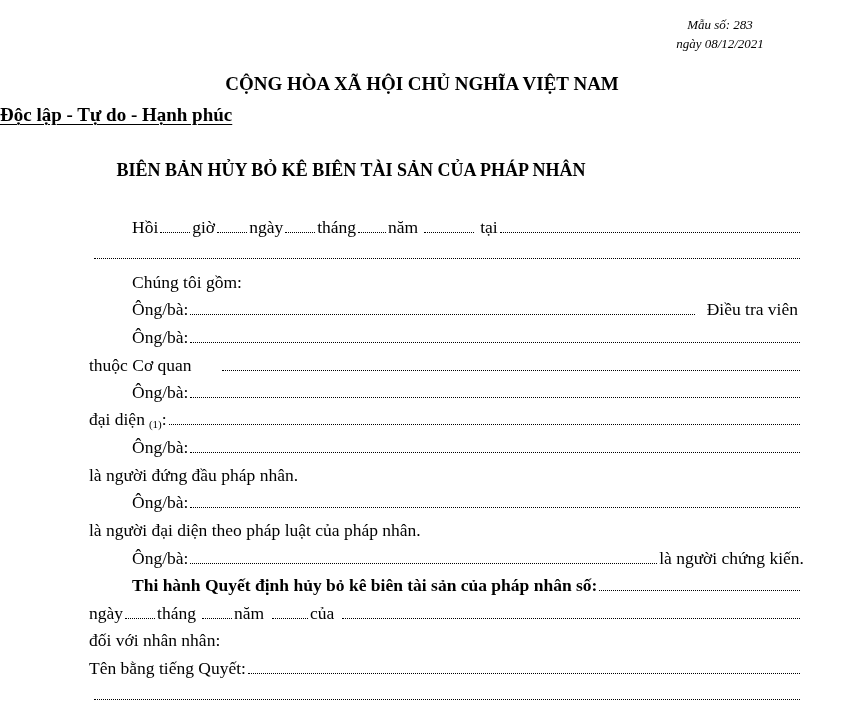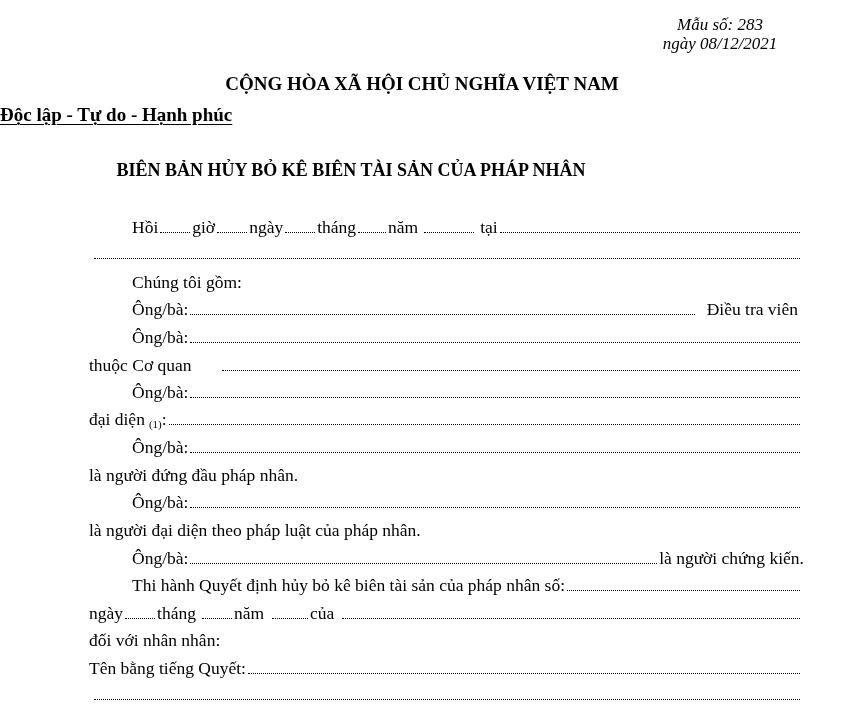--- a/index.html
+++ b/index.html
@@ -1,19 +1,19 @@
 <!DOCTYPE html>
 <html><head>
 <meta charset="utf-8">
 <style>
   html, body { margin:0; padding:0; background:#ffffff; }
   body { width:844px; height:705px; position:relative; overflow:hidden;
          font-family:"Liberation Serif","DejaVu Serif",serif; color:#000; }
   .abs { position:absolute; white-space:nowrap; }
-  .form-meta { font-style:italic; font-size:17px; text-align:center; line-height:19px; }
+  .form-meta { font-style:italic; font-size:13px; text-align:center; line-height:19px; }
   .nat { font-weight:bold; font-size:19px; text-align:center; width:844px; left:0; }
   .motto { font-weight:bold; font-size:19px; text-decoration:underline; text-decoration-thickness:1px; text-underline-offset:3px; }
   .title { font-weight:bold; font-size:18px; text-align:center; width:702px; left:0; }
   .row { position:absolute; display:flex; align-items:flex-end; font-size:17.5px; white-space:nowrap; height:24px; }
   .dots { flex:1 1 auto; border-bottom:1px dotted #000; height:1px; margin:0 2px; align-self:flex-end; margin-bottom:5px; }
   .fix { flex:0 0 auto; }
   .sup { font-size:11px; vertical-align:super; }
 </style>
 </head>
 <body>
@@ -97,21 +97,21 @@
 <div class="row" style="left:89px; top:517px;">
   <span>là người đại diện theo pháp luật của pháp nhân.</span>
 </div>
 
 <div class="row" style="left:132px; top:545px; width:672px;">
   <span class="fix">Ông/bà:</span>
   <span class="dots" style="margin-right:2px;"></span>
   <span class="fix">là người chứng kiến.</span>
 </div>
 
-<div class="row" style="left:132px; top:572px; width:670px;">
+<div class="row" style="left:132px; top:572px; width:670px;font-weight:bold;">
   <span class="fix">Thi hành Quyết định hủy bỏ kê biên tài sản của pháp nhân số:</span>
   <span class="dots"></span>
 </div>
 
 <div class="row" style="left:89px; top:600px; width:713px;">
   <span class="fix">ngày</span>
   <span class="dots fix" style="flex:0 0 30px;"></span>
   <span class="fix">tháng</span>
   <span class="dots fix" style="flex:0 0 30px; margin-left:6px;"></span>
   <span class="fix">năm</span>

